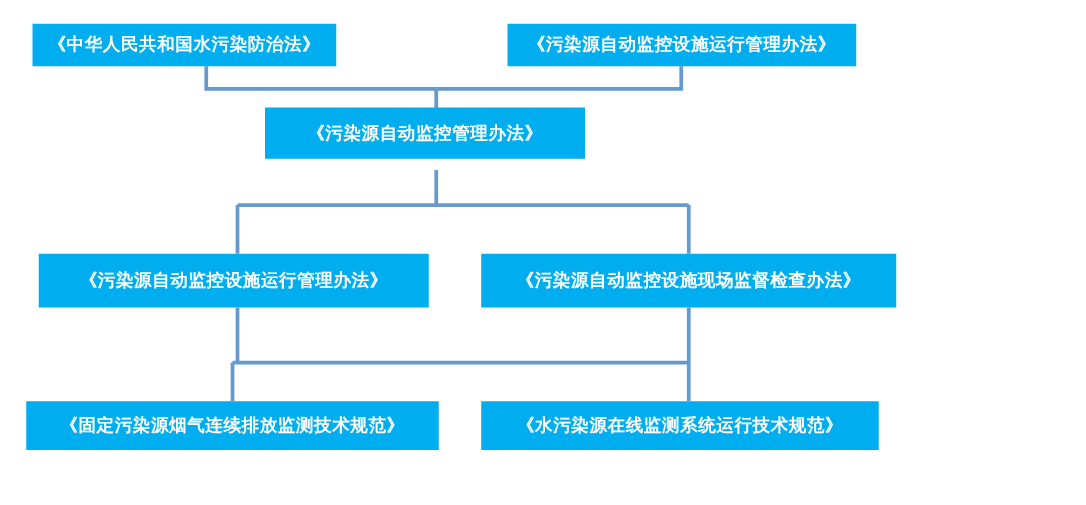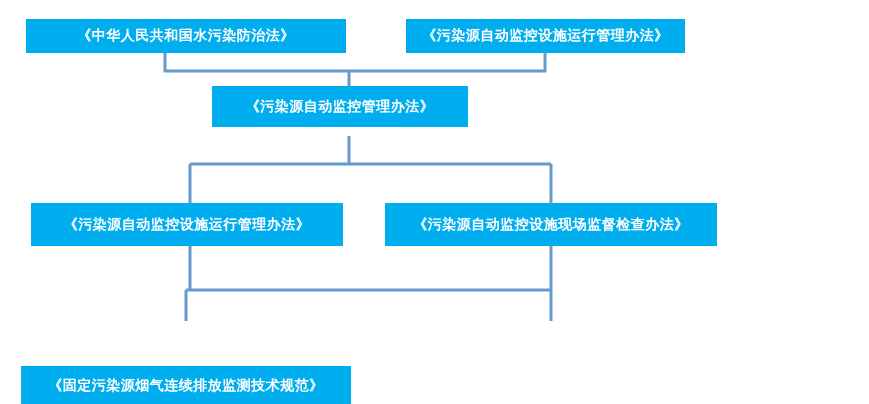--- a/index.html
+++ b/index.html
@@ -45,26 +45,26 @@
     box-sizing: border-box;
     z-index: 5;
   }
 
   .node-lvl1 { font-size: 14px; }
   .node-lvl2 { font-size: 14px; }
   .node-lvl3 { font-size: 14px; }
   .node-lvl4 { font-size: 14px; }
 
   
-  #node-water-law        { left: 26px;  top: 19px;  width: 320px; height: 34px; }
+  #node-water-law        { left: 26px;  top: 19px;  width: 243px; height: 34px; }
   #node-air-law          { left: 406px; top: 19px;  width: 279px; height: 34px; }
   #node-auto-monitor     { left: 212px; top: 86px;  width: 256px; height: 41px; }
   #node-facility-oper    { left: 31px;  top: 203px; width: 312px; height: 43px; }
   #node-facility-inspect { left: 385px; top: 203px; width: 332px; height: 43px; }
-  #node-flue-gas-spec    { left: 21px;  top: 321px; width: 330px; height: 39px; margin-top: 45px; }
+  #node-flue-gas-spec    { left: 21px;  top: 321px; width: 330px; height: 39px; }
   #node-water-online-spec{ left: 385px; top: 321px; width: 318px; height: 39px; }
 </style>
 </head>
 <body>
 
 <div id="diagram">
 
   <svg id="connectors" viewBox="0 0 869 404" width="869" height="404" aria-hidden="true">
     <g stroke="#6699CC" stroke-width="3" fill="none" stroke-linecap="butt">
 
@@ -109,14 +109,17 @@
   </div>
 
   <div class="node node-lvl3" id="node-facility-oper">
     <span>《污染源自动监控设施运行管理办法》</span>
   </div>
 
   <div class="node node-lvl4" id="node-flue-gas-spec">
     <span>《固定污染源烟气连续排放监测技术规范》</span>
   </div>
 
+  <div class="node node-lvl4" id="node-water-online-spec">
+    <span>《水污染源在线监测系统运行技术规范》</span>
+  </div>
 
 </div>
 
 </body></html>

